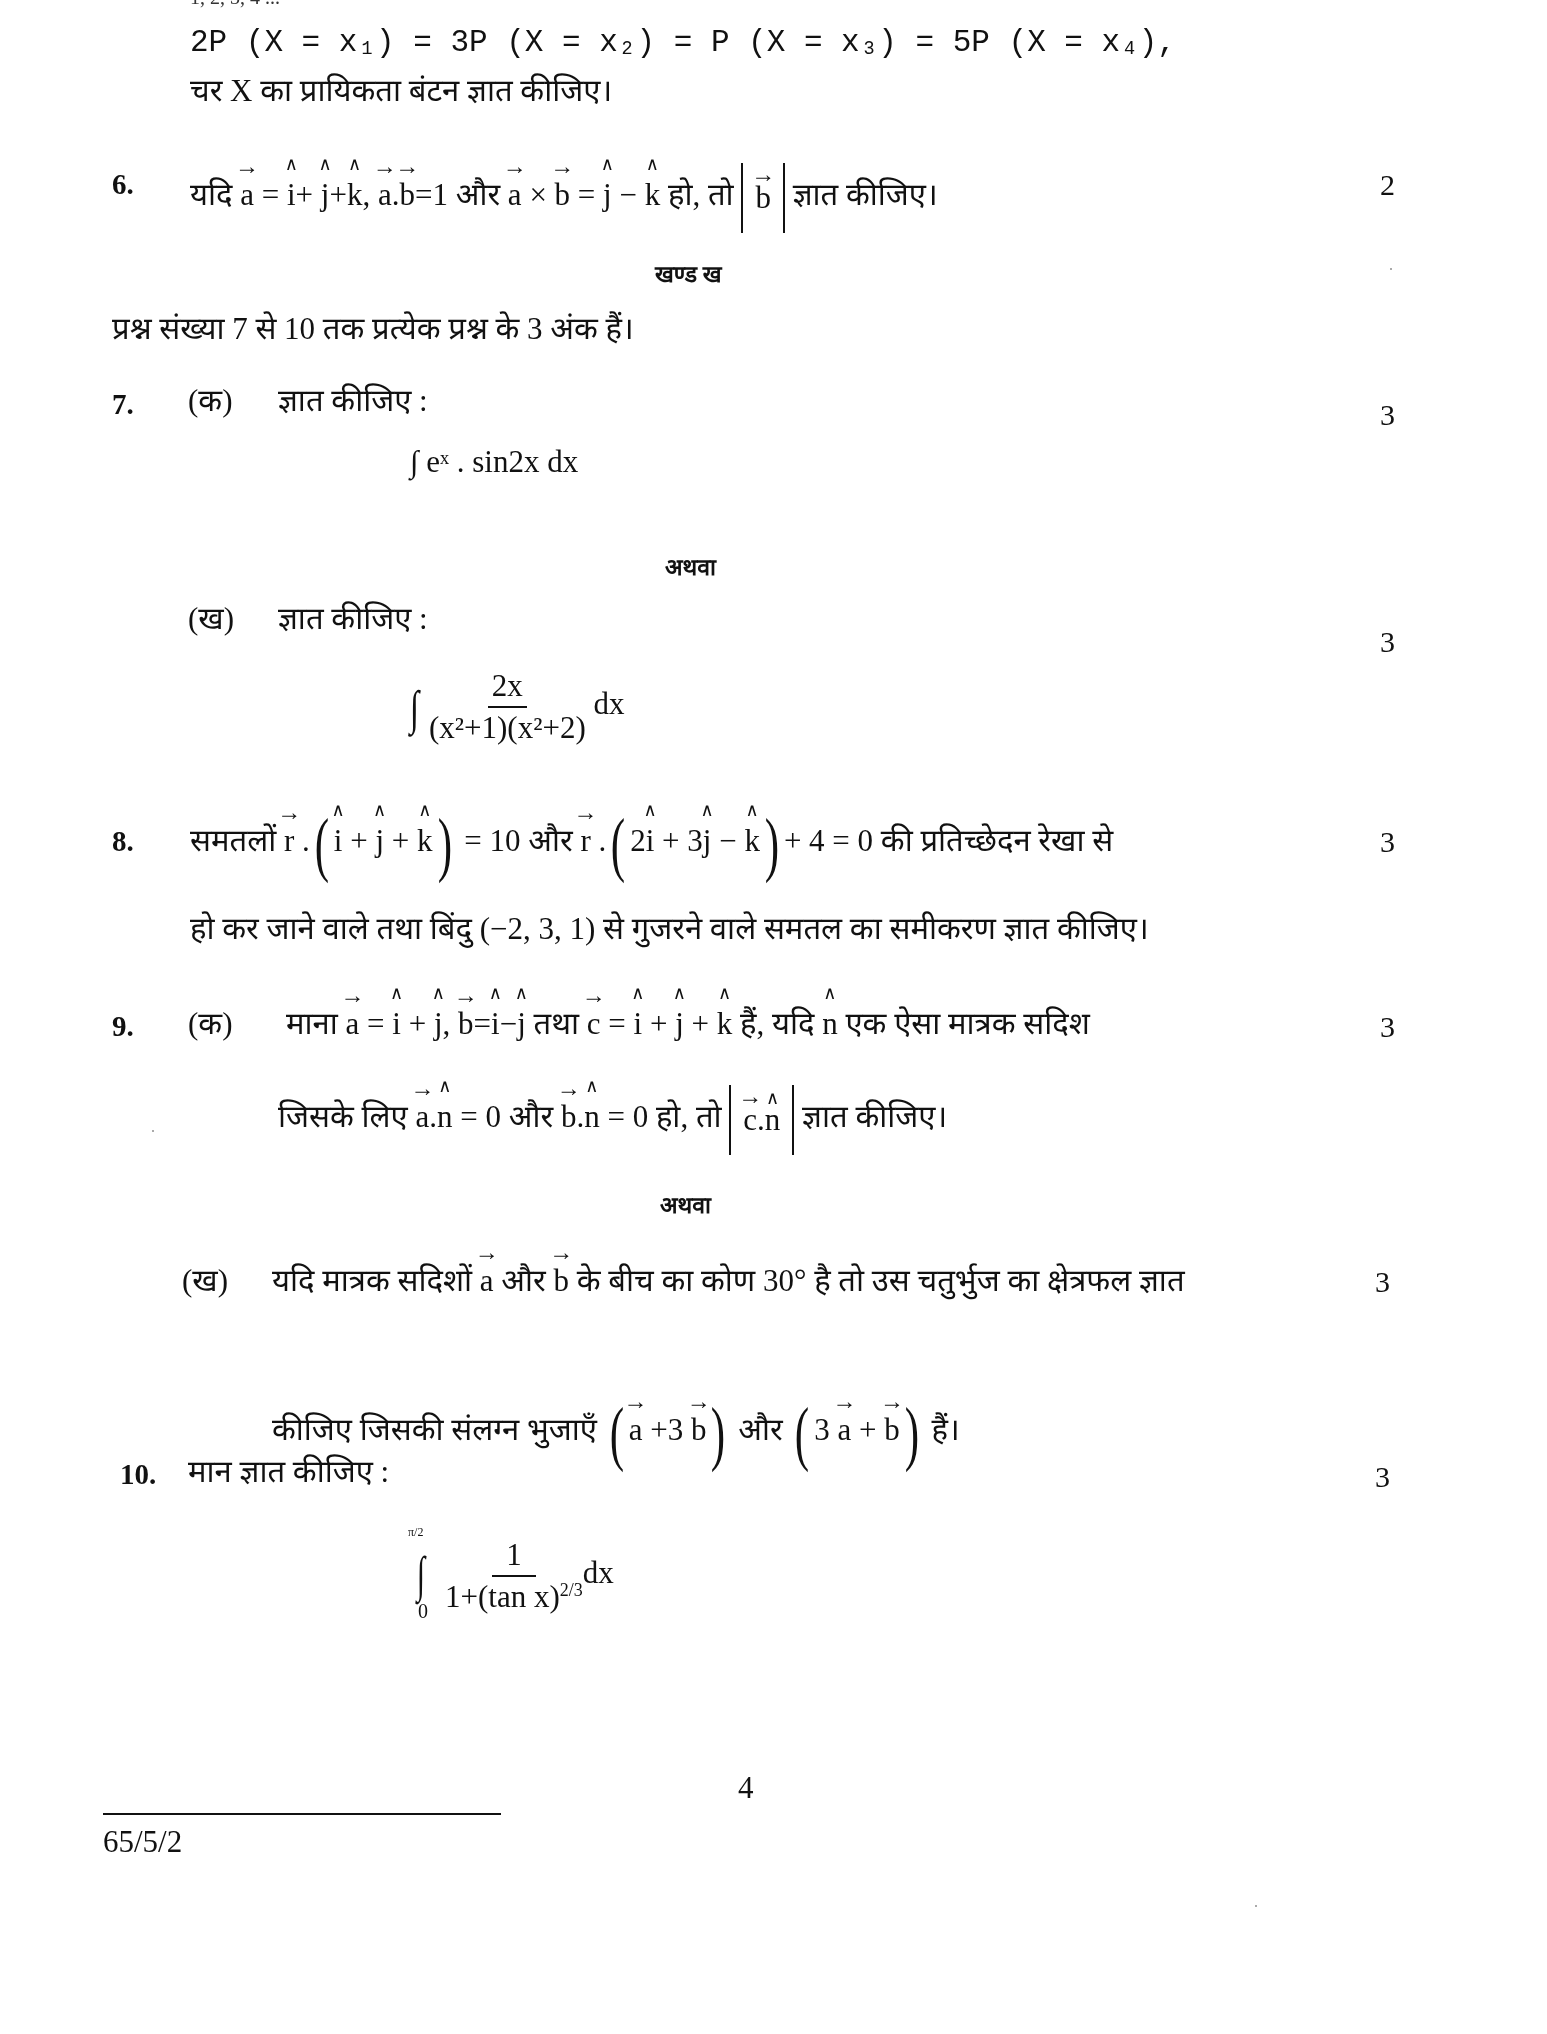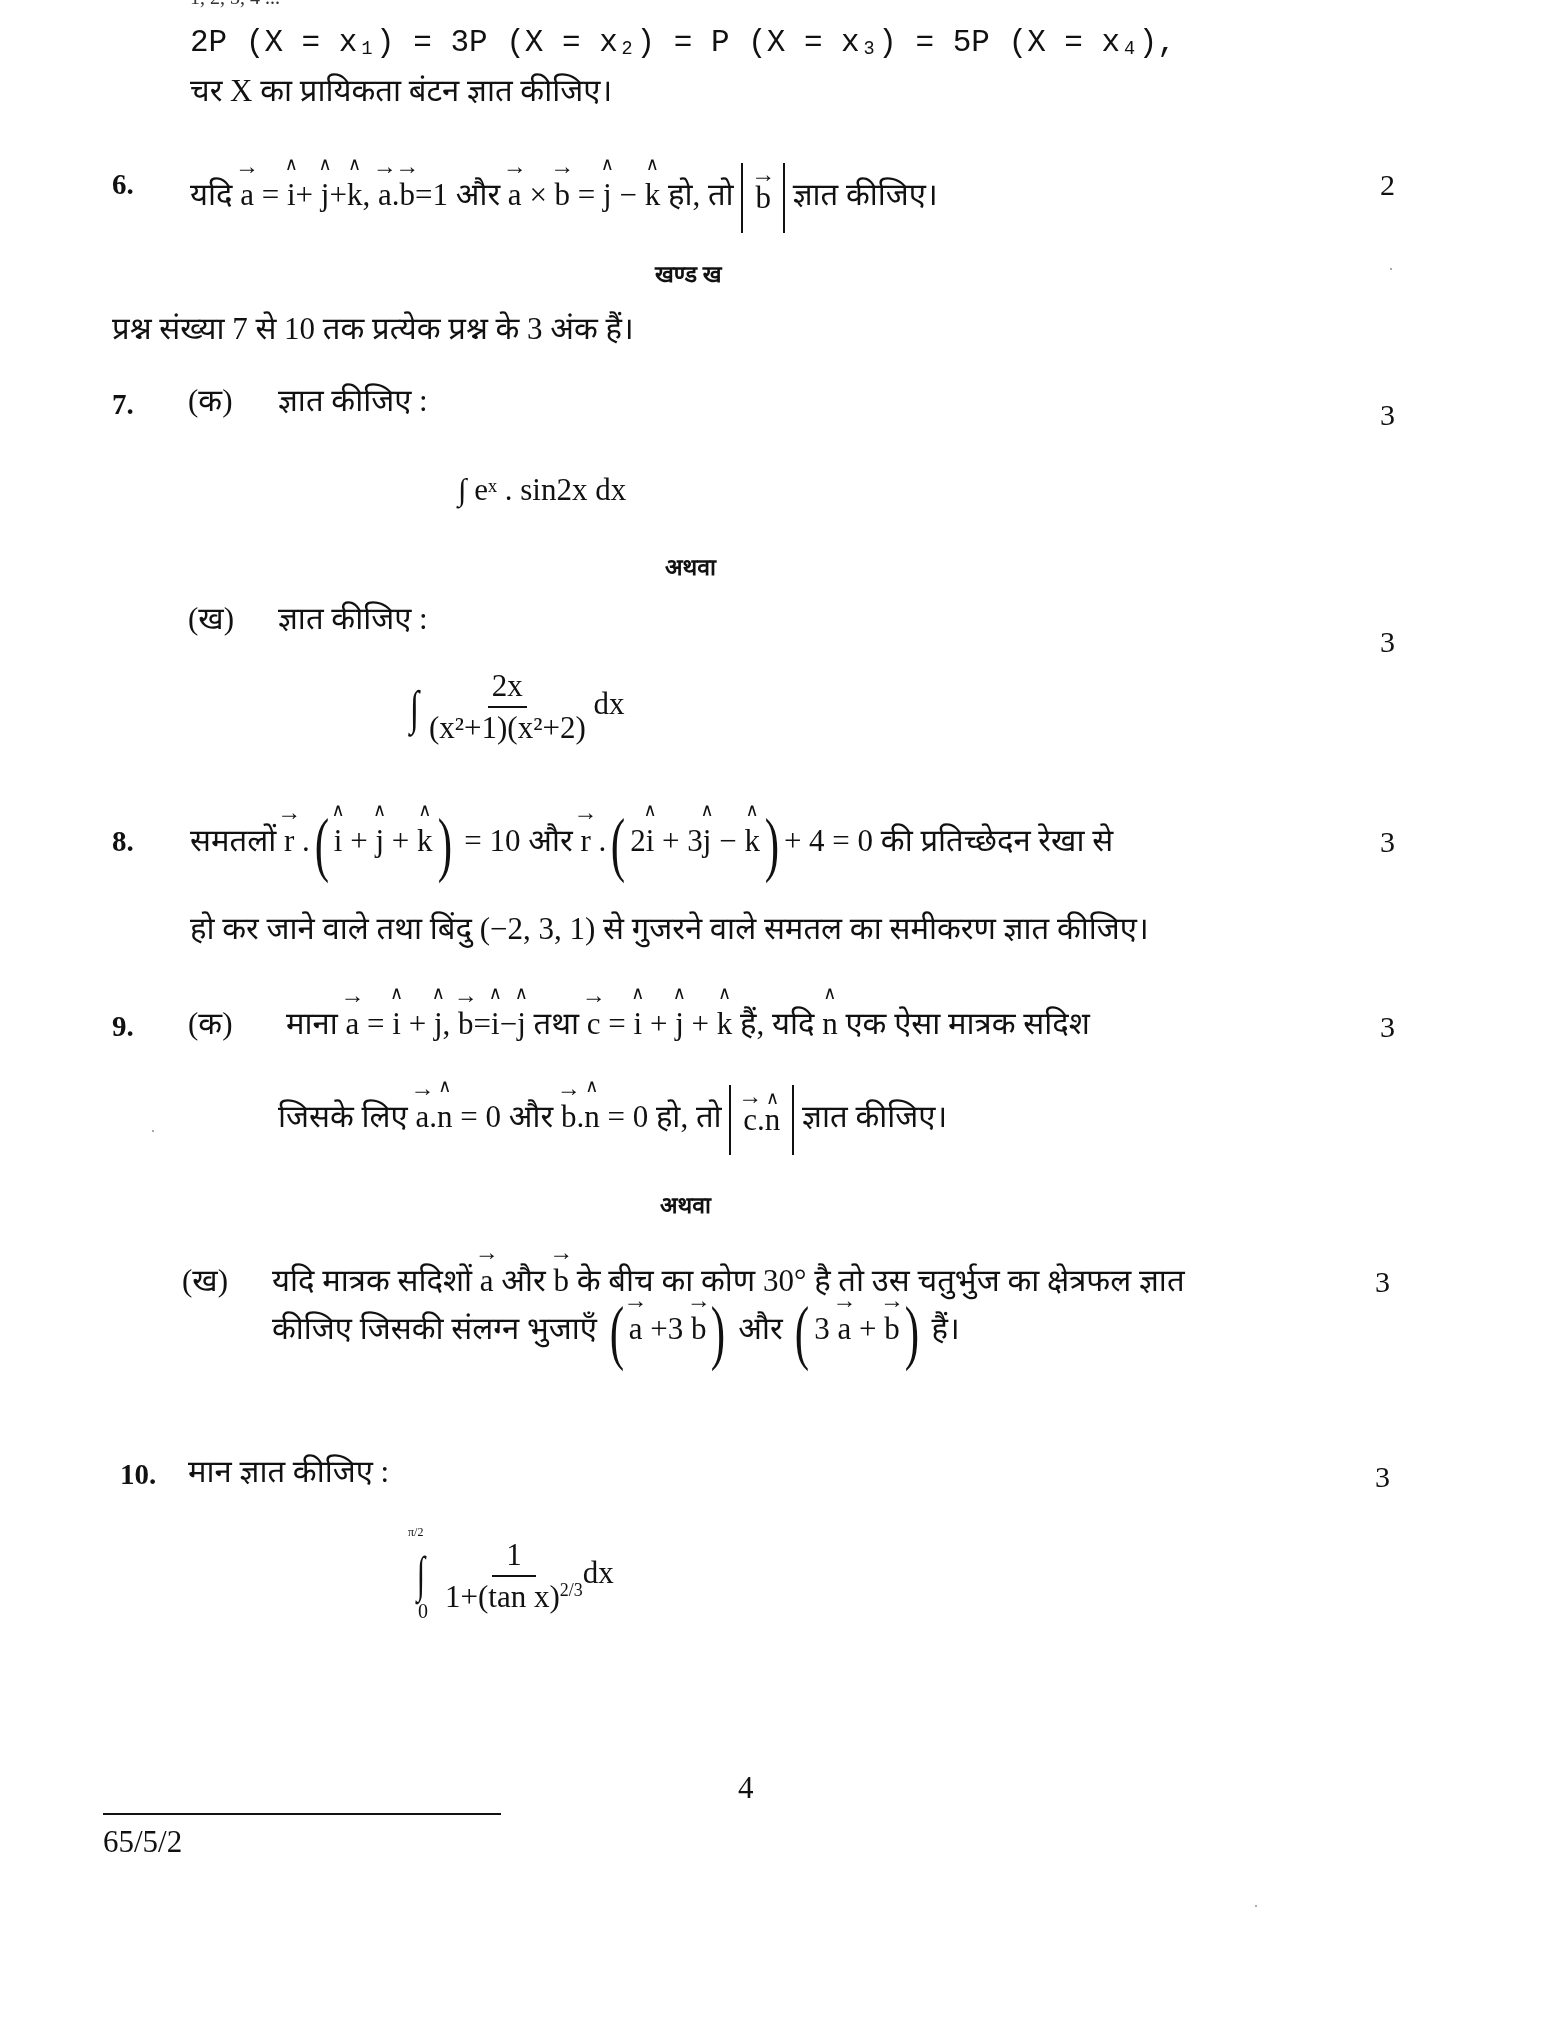--- a/index.html
+++ b/index.html
@@ -54,21 +54,21 @@
 </div>
 <div class="abs mark" style="left:1380px; top:168px;">2</div>
 
 <div class="abs center-head" style="left:655px; top:257px;">खण्ड ख</div>
 <div class="abs txt bold" style="left:112px; top:310px;">प्रश्न संख्या 7 से 10 तक प्रत्येक प्रश्न के 3 अंक हैं।</div>
 
 <div class="abs qnum" style="left:112px; top:388px;">7.</div>
 <div class="abs txt" style="left:188px; top:382px;">(क)</div>
 <div class="abs txt" style="left:278px; top:382px;">ज्ञात कीजिए :</div>
 <div class="abs mark" style="left:1380px; top:398px;">3</div>
-<div class="abs math" style="left:410px; top:472px;margin-left:48px;">∫ eˣ . sin2x dx</div>
+<div class="abs math" style="left:410px; top:444px;">∫ eˣ . sin2x dx</div>
 
 <div class="abs center-head" style="left:665px; top:550px;">अथवा</div>
 
 <div class="abs txt" style="left:188px; top:600px;">(ख)</div>
 <div class="abs txt" style="left:278px; top:600px;">ज्ञात कीजिए :</div>
 <div class="abs mark" style="left:1380px; top:625px;">3</div>
 <div class="abs math" style="left:408px; top:668px;">
   <span class="integral">∫</span>
   <span class="frac">
     <span class="num">2x</span>
@@ -122,21 +122,21 @@
 
 <div class="abs txt" style="left:182px; top:1262px;">(ख)</div>
 <div class="abs txt" style="left:272px; top:1262px;">
   <span>यदि मात्रक सदिशों</span>
   <span class="math vec">a</span>
   <span>और</span>
   <span class="math vec">b</span>
   <span>के बीच का कोण 30° है तो उस चतुर्भुज का क्षेत्रफल ज्ञात</span>
 </div>
 <div class="abs mark" style="left:1375px; top:1265px;">3</div>
-<div class="abs txt" style="left:272px; top:1296px;">
+<div class="abs txt" style="left:272px; top:1397px;">
   <span>कीजिए जिसकी संलग्न भुजाएँ</span>
   <span class="math"><span class="paren-big">(</span><span class="vec">a</span> +3 <span class="vec">b</span><span class="paren-big">)</span></span>
   <span>और</span>
   <span class="math"><span class="paren-big">(</span>3 <span class="vec">a</span> + <span class="vec">b</span><span class="paren-big">)</span></span>
   <span>हैं।</span>
 </div>
 
 <div class="abs qnum" style="left:120px; top:1458px;">10.</div>
 <div class="abs txt" style="left:188px; top:1453px;">मान ज्ञात कीजिए :</div>
 <div class="abs mark" style="left:1375px; top:1460px;">3</div>

